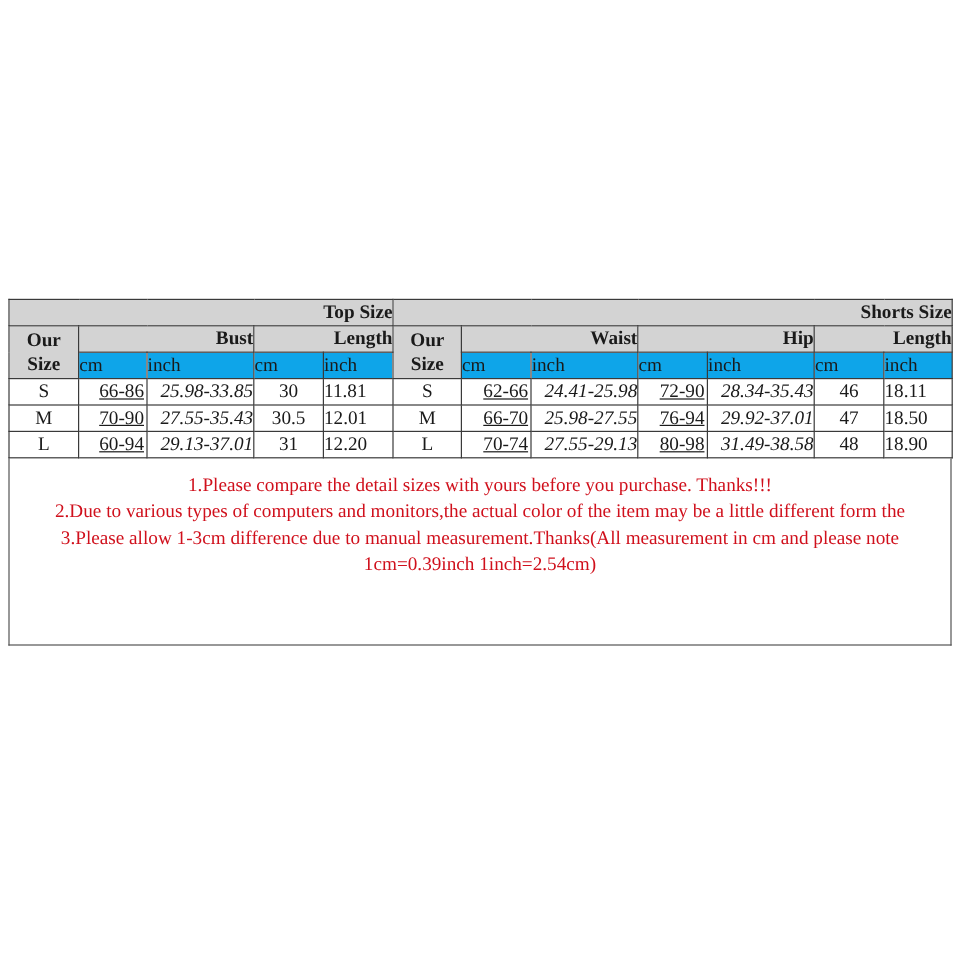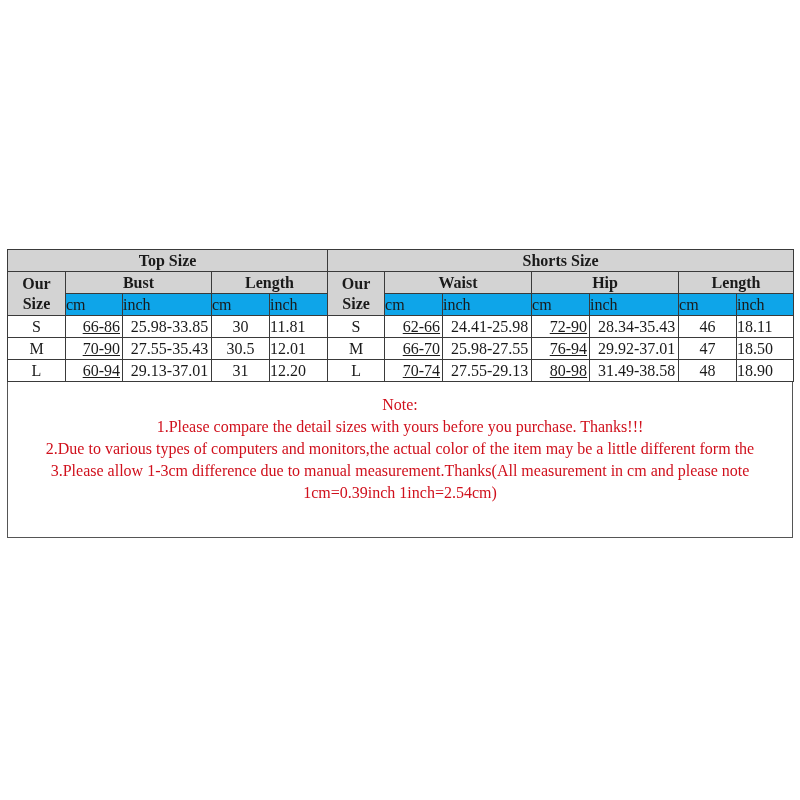--- a/index.html
+++ b/index.html
@@ -28,21 +28,21 @@
       height: 21px;
       padding: 0;
       font-size: 16px;
       line-height: 20px;
       white-space: nowrap;
       overflow: hidden;
     }
     td.hdr {
       background: #d3d3d3;
       font-weight: bold;
-      text-align: center;
+      text-align: right;
       font-size: 16px;
     }
     td.unit {
       background: #0ea5e9;
       text-align: left;
       padding-left: 2px;
       font-weight: normal;
     }
     td.size-label {
       background: #d3d3d3;
@@ -54,22 +54,23 @@
     td.val {
       text-align: center;
       background: #ffffff;
     }
     td.val.range {
       text-align: right;
       padding-right: 2px;
       text-decoration: underline;
     }
     td.val.inch-range {
-      text-align: center;
+      text-align: right;
       padding-left: 5px;
+      font-style: italic;
     }
     td.val.size-cell {
       text-align: center;
     }
     td.val.num-right {
       text-align: left;
       padding-right: 5px;
     }
     .notes {
       border: 1px solid #555555;
@@ -181,19 +182,18 @@
       <td class="val inch-range">27.55-29.13</td>
       <td class="val range">80-98</td>
       <td class="val inch-range">31.49-38.58</td>
       <td class="val">48</td>
       <td class="val num-right">18.90</td>
     </tr>
   </tbody>
     </table>
 
   <div class="notes">
-    <div>Note:</div>
     <div>1.Please compare the detail sizes with yours before you purchase. Thanks!!!</div>
     <div>2.Due to various types of computers and monitors,the actual color of the item may be a little different form the</div>
     <div>3.Please allow 1-3cm difference due to manual measurement.Thanks(All measurement in cm and please note</div>
     <div>1cm=0.39inch 1inch=2.54cm)</div>
   </div>
 </div>
 
 </body></html>

